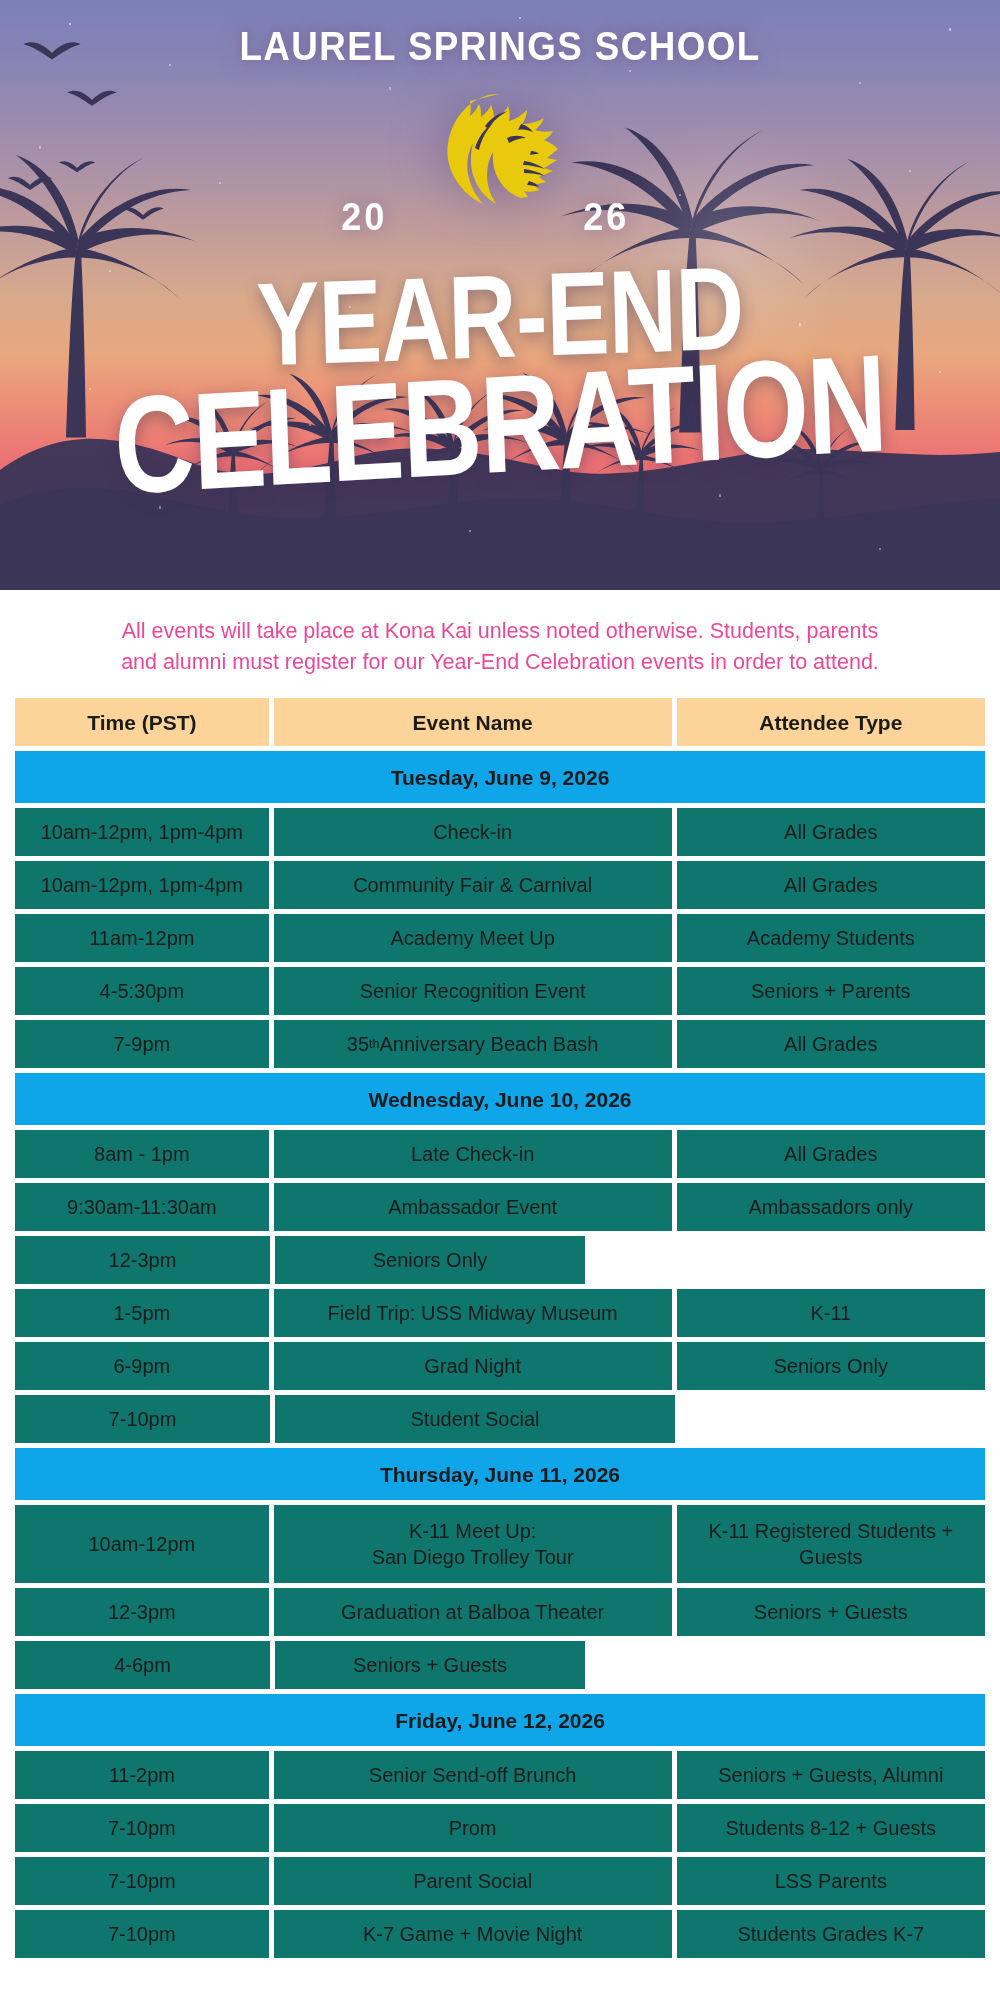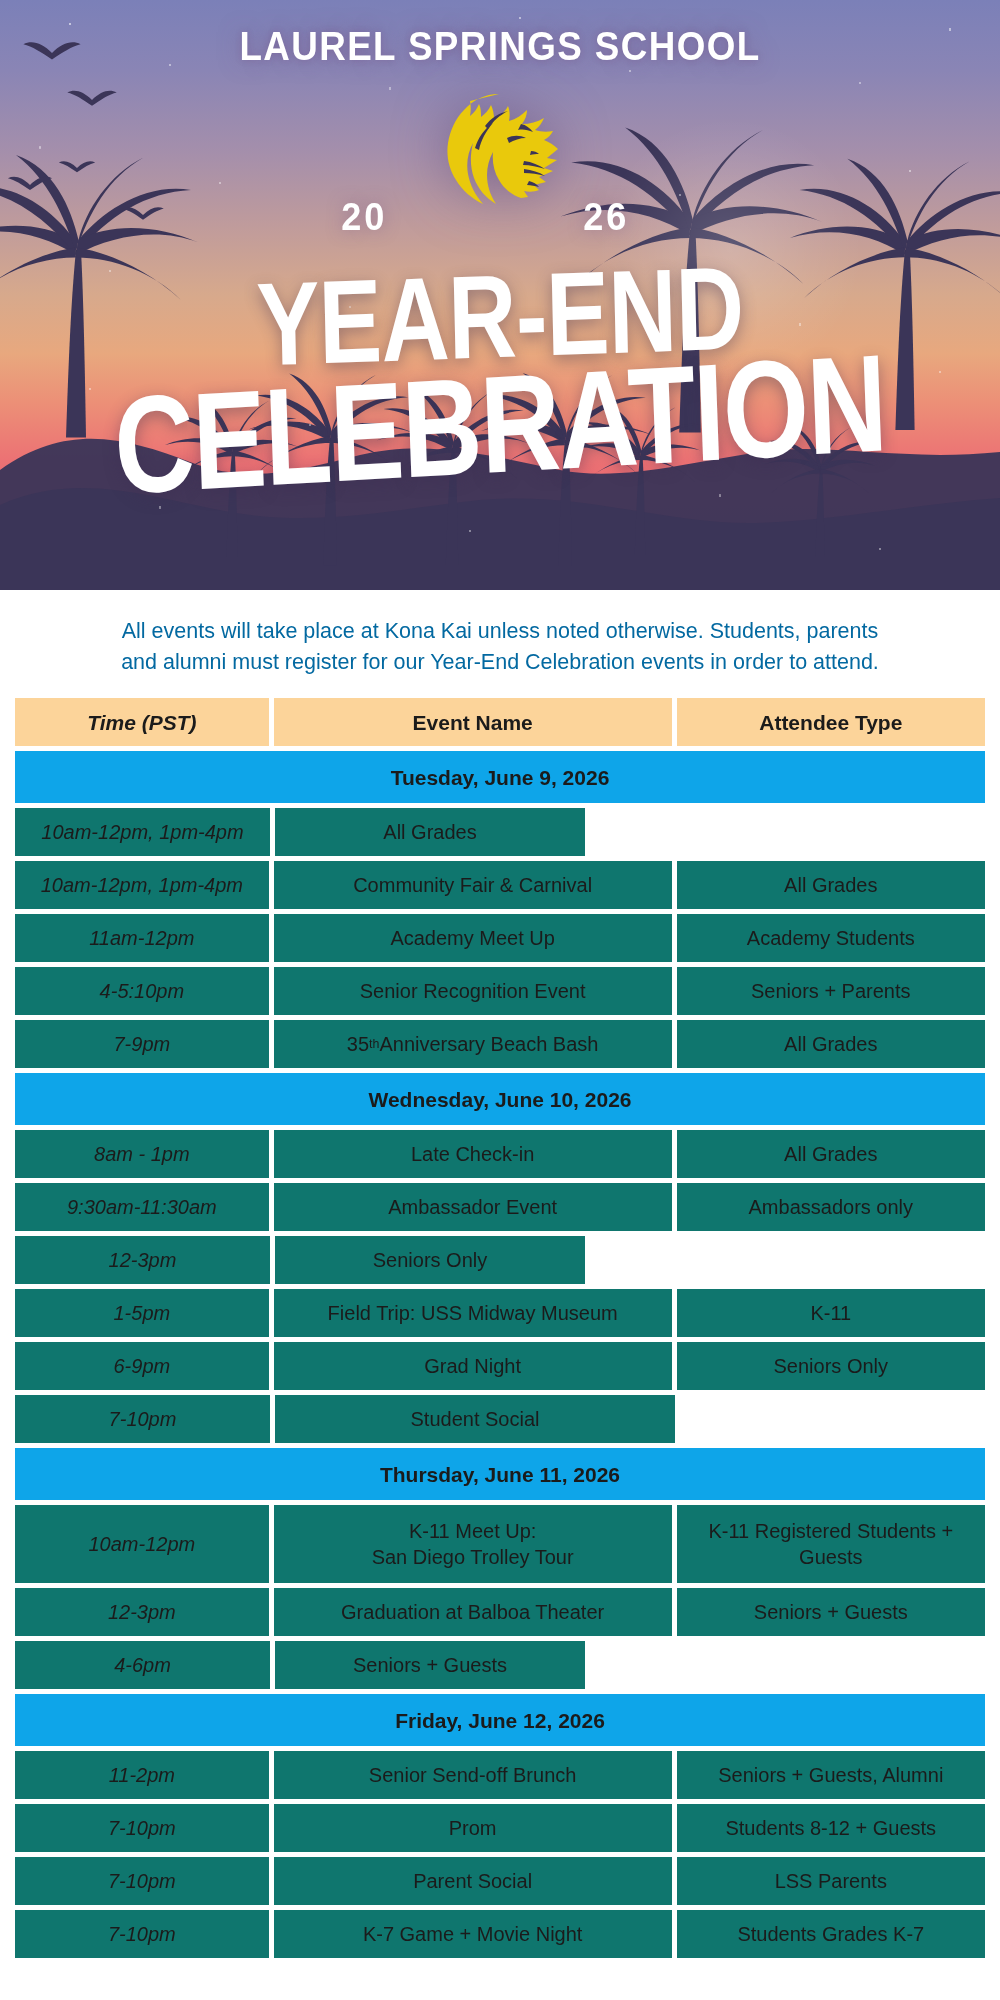--- a/index.html
+++ b/index.html
@@ -122,34 +122,34 @@
     text-shadow:0 5px 18px rgba(60,45,80,.42);
   }
 
   
   .intro{
     width:1000px;
     padding:26px 112px 20px;
     text-align:center;
     font-size:21.5px;
     line-height:1.45;
-    color:#0369a1;
+    color:#ec4899;
   }
 
   
   .sched{
     width:1000px;
     padding:0 15px;
   }
   .row{
     display:flex;
     gap:5px;
     margin-bottom:5px;
   }
-  .c1{ width:255px;font-style:italic; }
+  .c1{ width:255px; }
   .c2{ width:400px; }
   .c3{ width:310px; }
 
   .cell{
     display:flex; align-items:center; justify-content:center;
     text-align:center;
     padding:10px 6px;
     font-size:20px;
     color:#1b1b1b;
     line-height:1.3;
@@ -290,34 +290,35 @@
     <div class="cell c1">Time (PST)</div>
     <div class="cell c2">Event Name</div>
     <div class="cell c3">Attendee Type</div>
   </div>
   <div id="body-rows">
       <div class="row">
         <div class="cell daybar">Tuesday, June 9, 2026</div>
       </div>
       <div class="row ev">
         <div class="cell c1">10am-12pm, 1pm-4pm</div>
+        <div class="cell c2">Check-in</div>
         <div class="cell c3">All Grades</div>
       </div>
       <div class="row ev">
         <div class="cell c1">10am-12pm, 1pm-4pm</div>
         <div class="cell c2">Community Fair &amp; Carnival</div>
         <div class="cell c3">All Grades</div>
       </div>
       <div class="row ev">
         <div class="cell c1">11am-12pm</div>
         <div class="cell c2">Academy Meet Up</div>
         <div class="cell c3">Academy Students</div>
       </div>
       <div class="row ev">
-        <div class="cell c1">4-5:10pm</div>
+        <div class="cell c1">4-5:30pm</div>
         <div class="cell c2">Senior Recognition Event</div>
         <div class="cell c3">Seniors + Parents</div>
       </div>
       <div class="row ev">
         <div class="cell c1">7-9pm</div>
         <div class="cell c2">35<sup>th</sup> Anniversary Beach Bash</div>
         <div class="cell c3">All Grades</div>
       </div>
       <div class="row">
         <div class="cell daybar">Wednesday, June 10, 2026</div>

